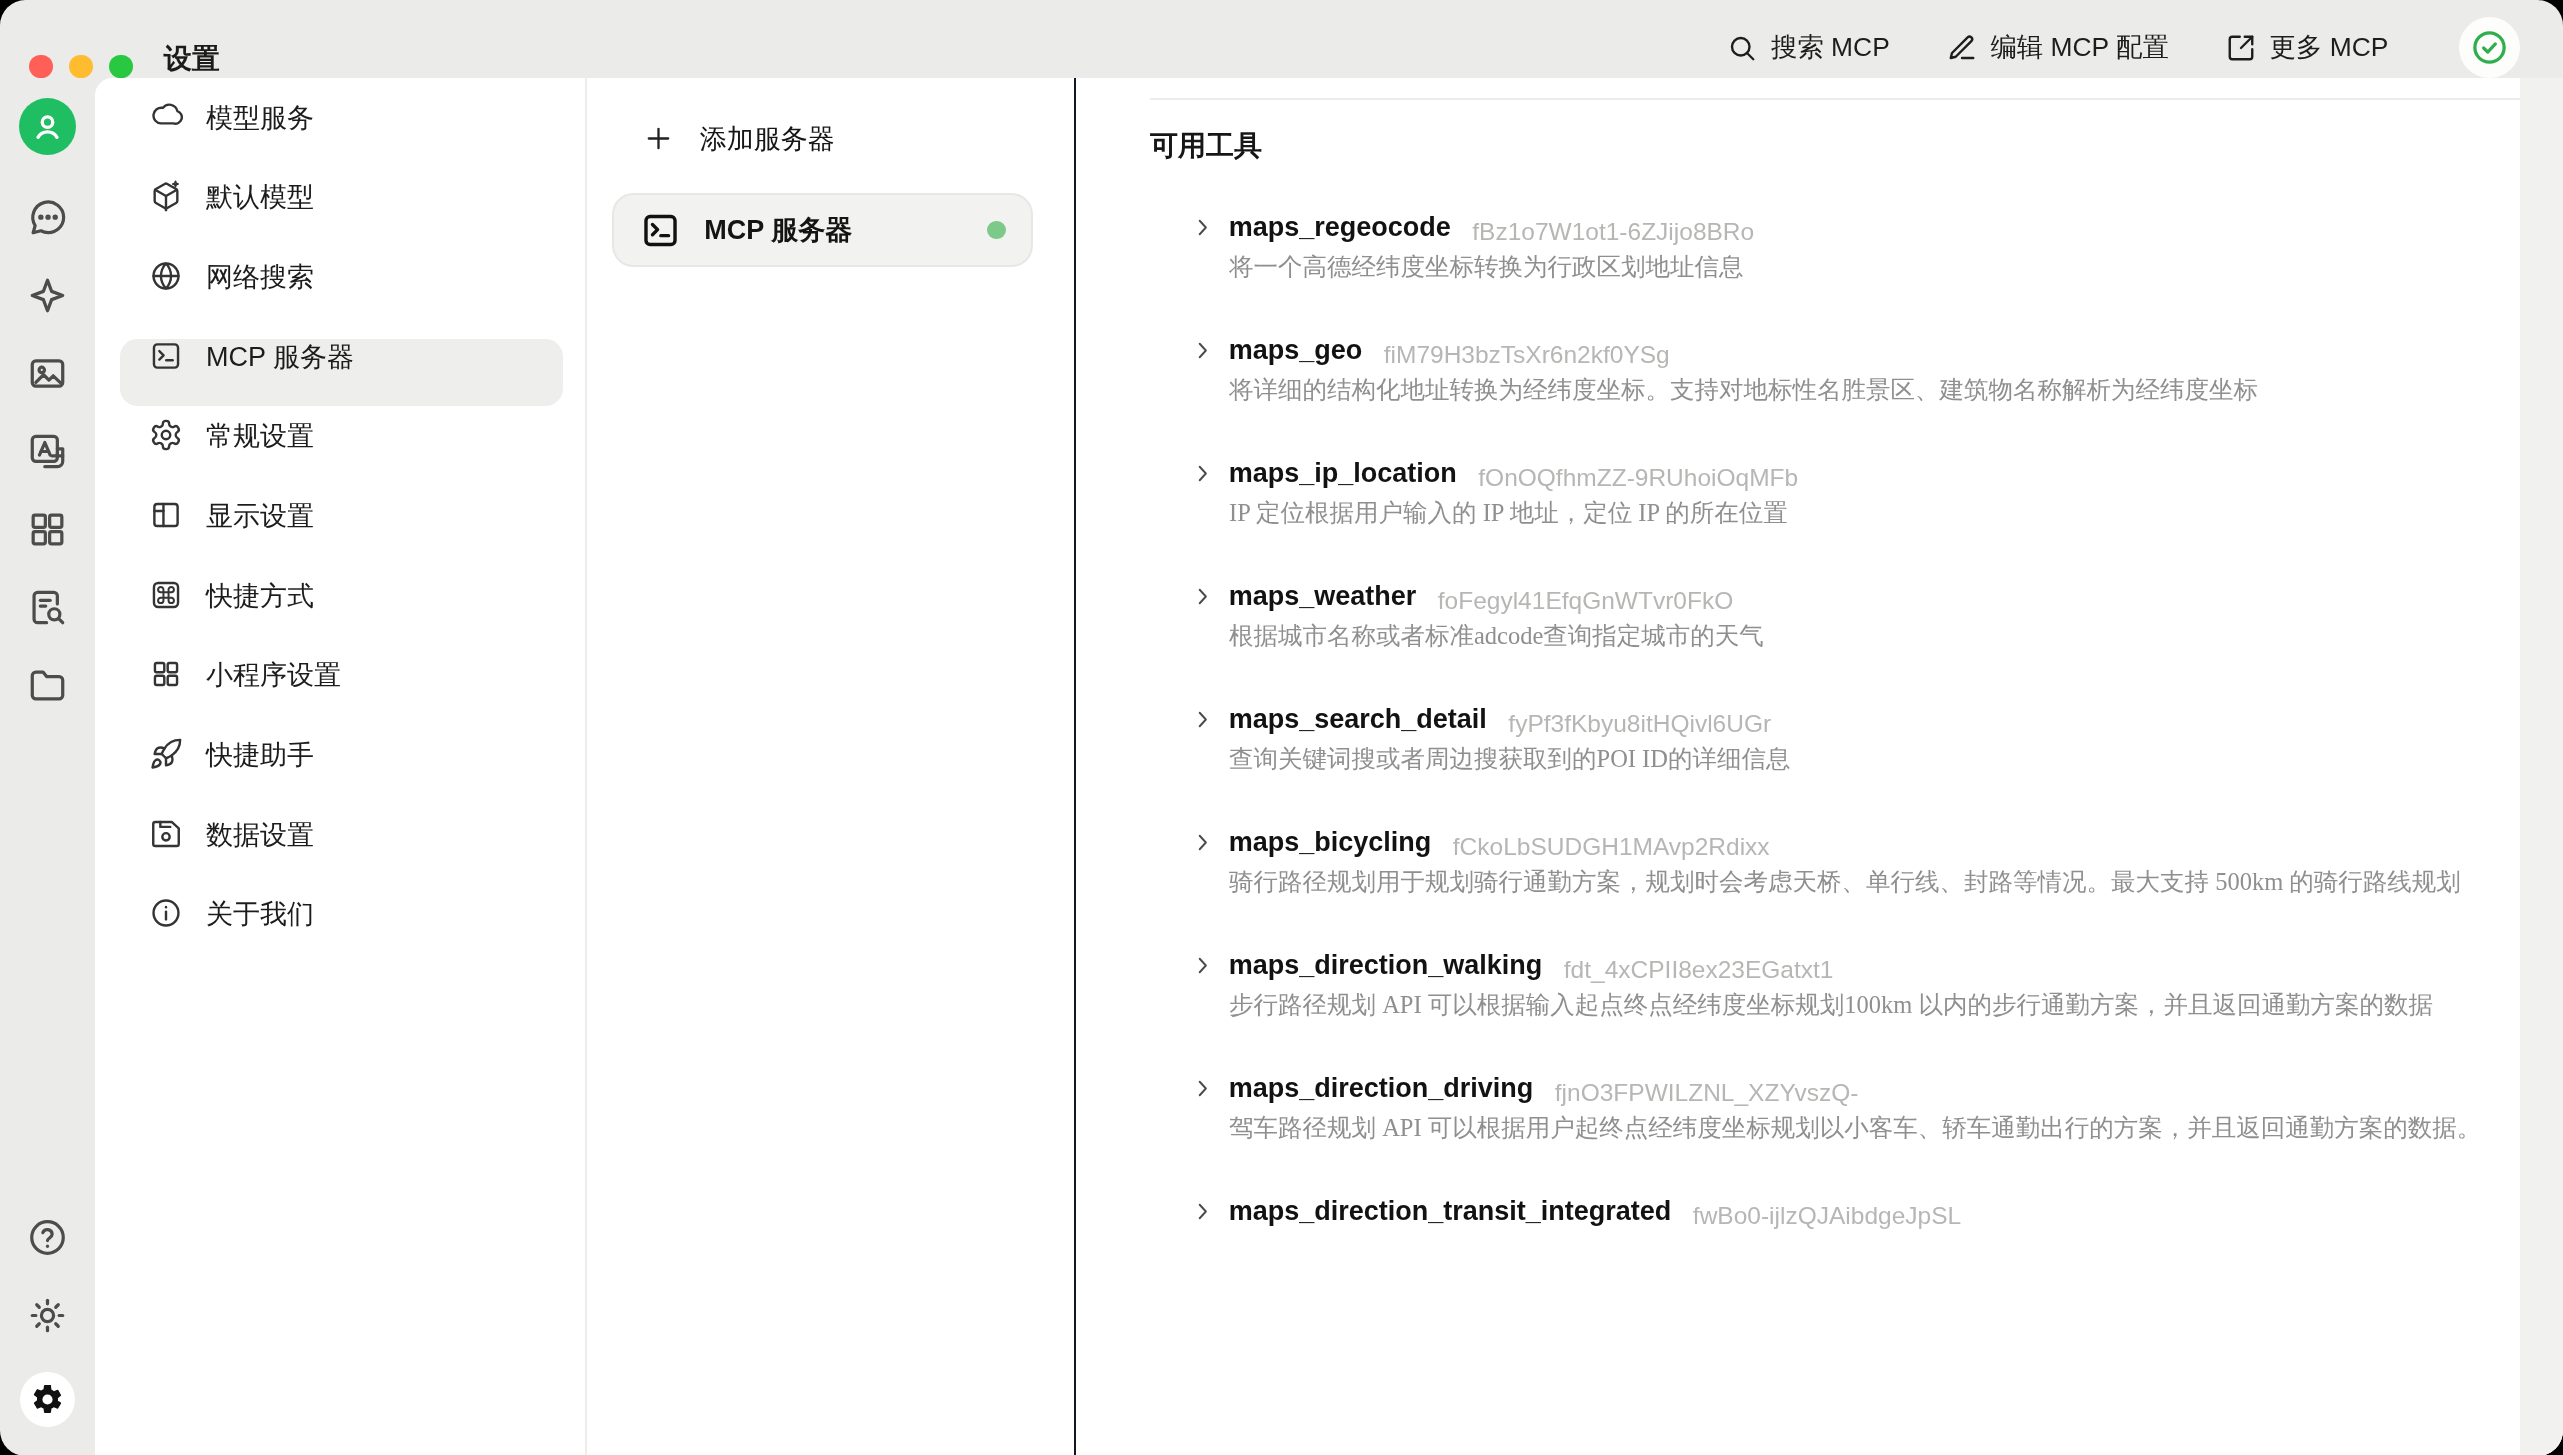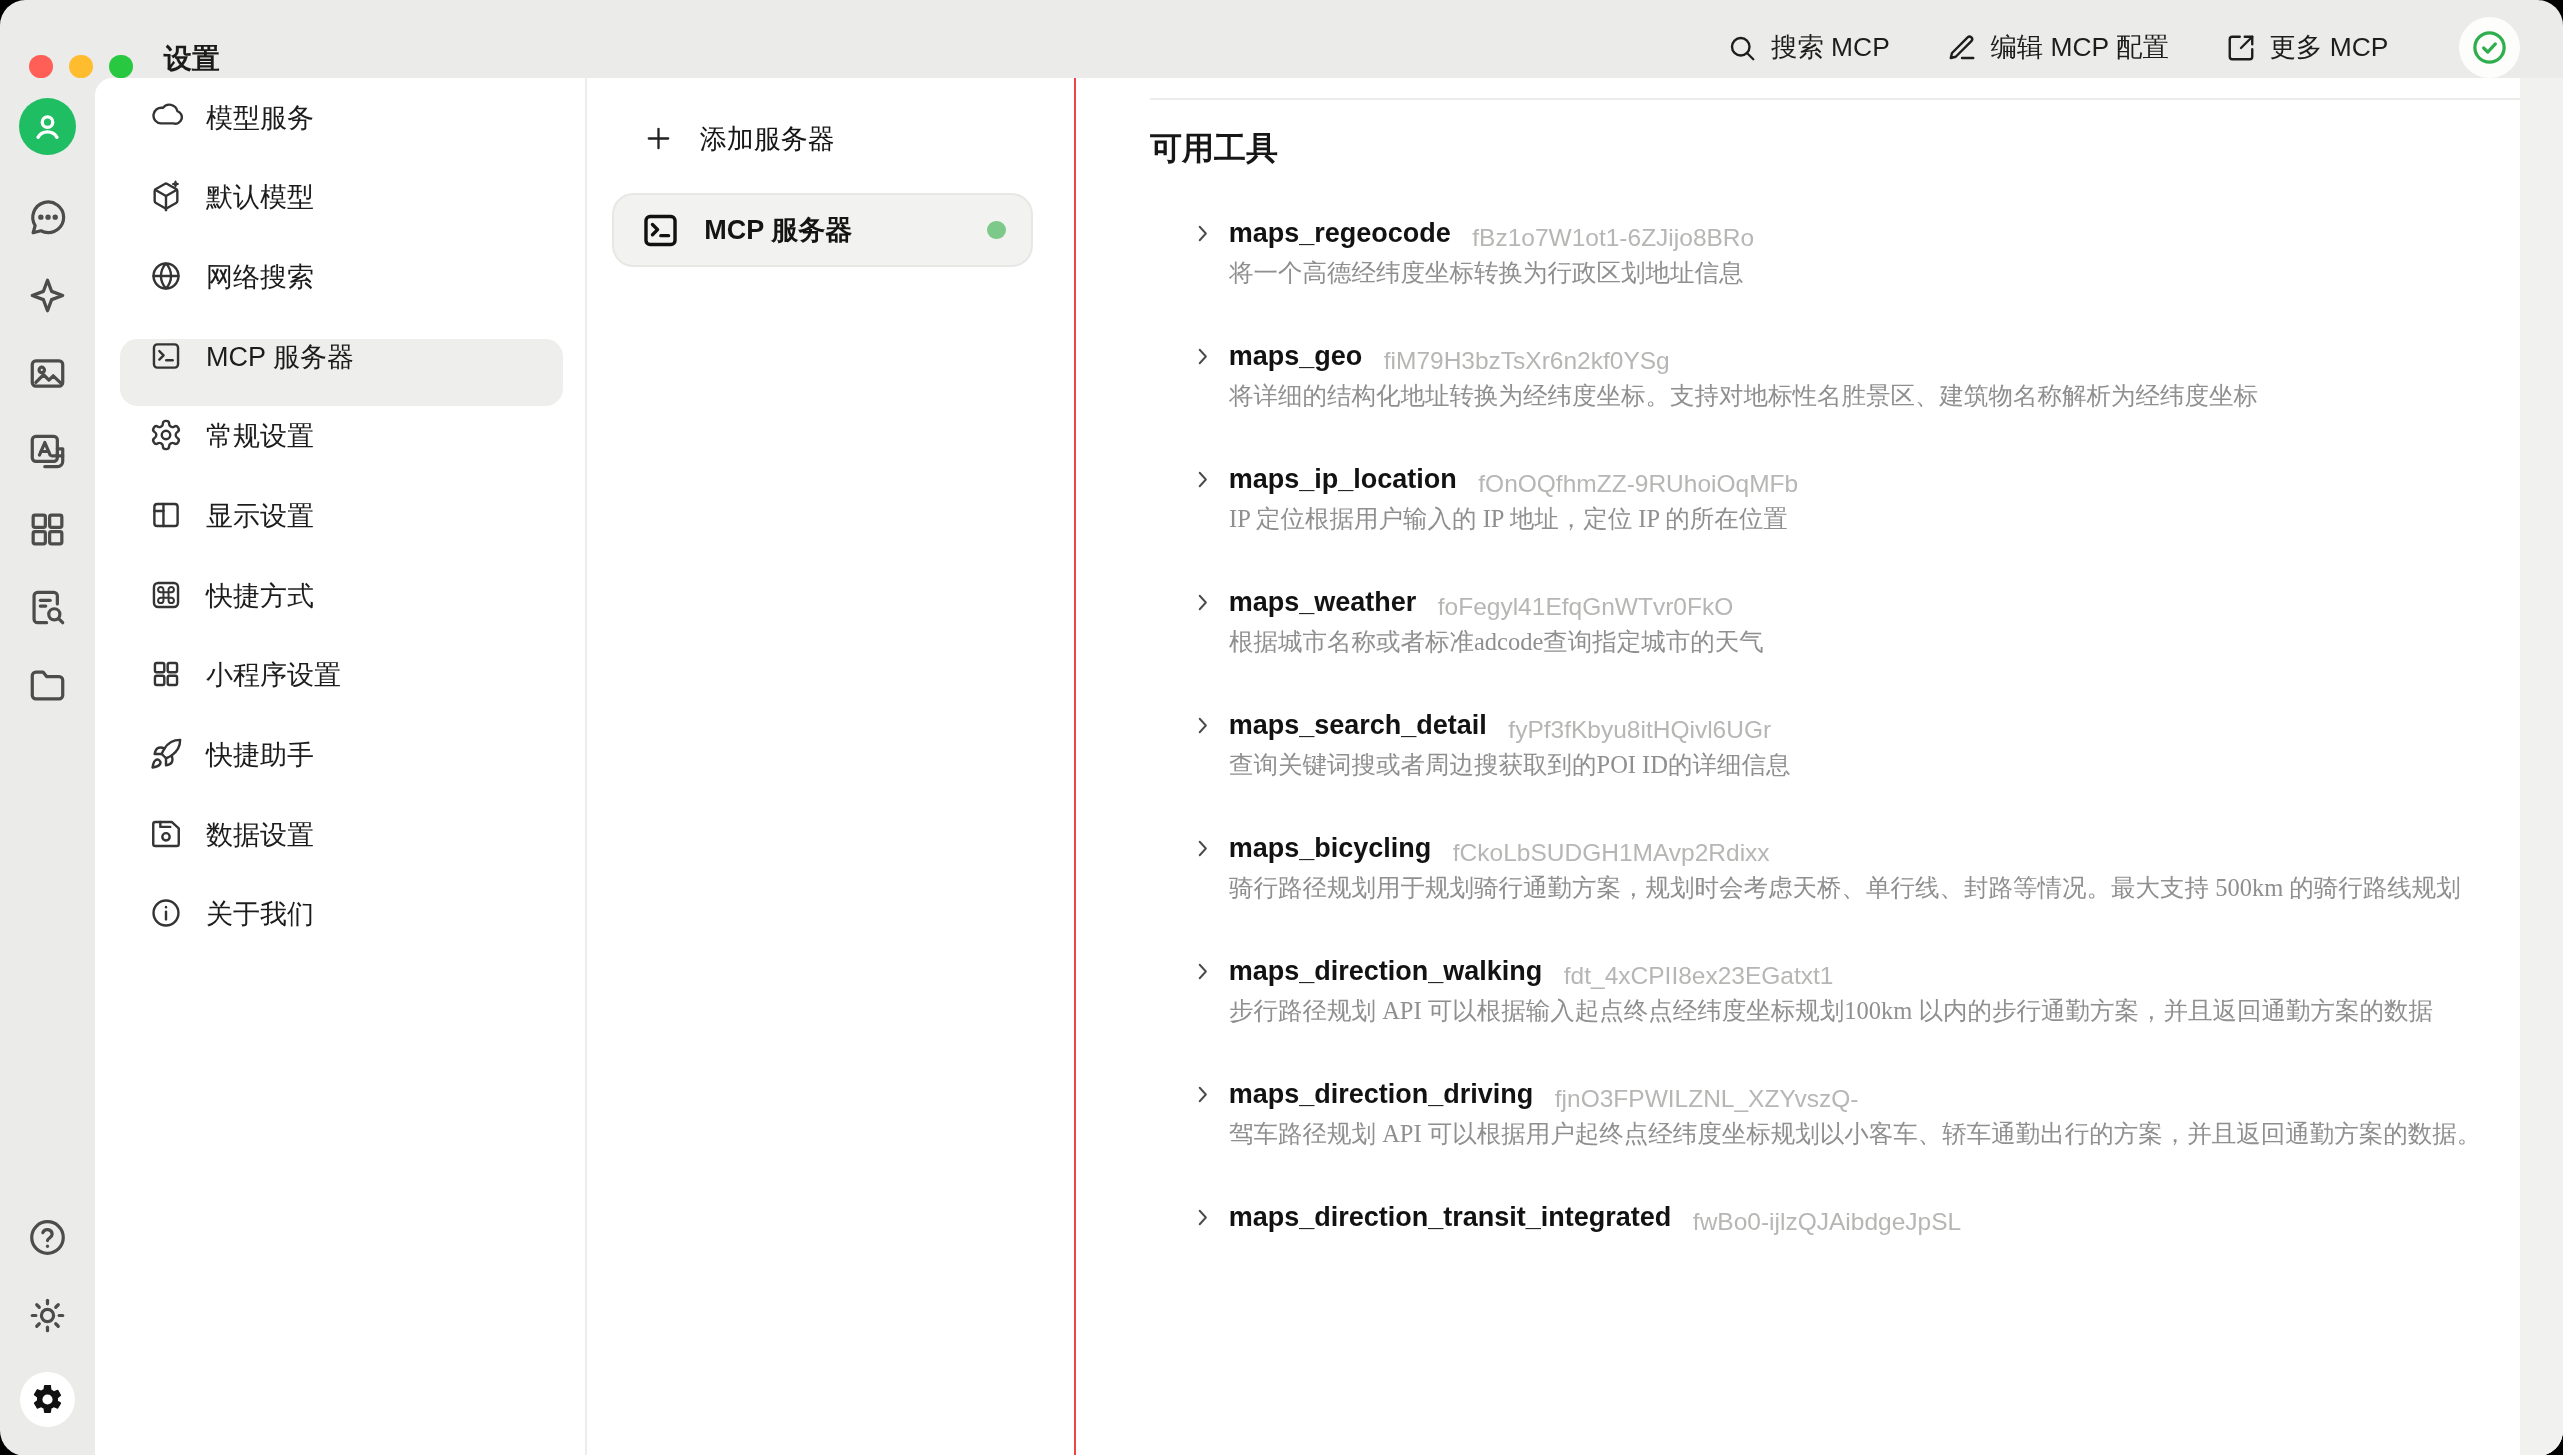--- a/index.html
+++ b/index.html
@@ -42,33 +42,33 @@
   
   .panel { flex:1; background:#fff; border-top-left-radius:17.6px; display:flex; min-width:0; overflow:hidden; }
 
   
   .sidebar { width:492px; flex:0 0 492px; border-right:2px solid #ededeb; padding:21.5px 22.5px 0 24.5px; }
   .side-item { height:67px; margin-bottom:12.7px; border-radius:17.6px; display:flex; gap:23.5px; padding:0 0 0 29px; font-size:27px; color:#1c1c1c; cursor:default; }
   .side-item.active { background:#eeeeec; }
   .side-item svg { width:34px; height:34px; flex:0 0 34px; stroke:#343434; stroke-width:1.7; fill:none; stroke-linecap:round; stroke-linejoin:round; }
 
   
-  .servers { width:489px; flex:0 0 489px; border-right:2px solid #ef4444; padding:35px 41px 0 25.4px; }
+  .servers { width:489px; flex:0 0 489px; border-right:2px solid #0f172a; padding:35px 41px 0 25.4px; }
   .add-row { display:flex; align-items:center; gap:25.4px; padding-left:31px; font-size:27px; color:#161616; height:51px; }
   .add-row svg { width:31px; height:31px; stroke:#222; stroke-width:1.8; fill:none; stroke-linecap:round; }
   .server-card { margin-top:29px; height:74px; background:#f2f2f0; border:2px solid #e7e7e5; border-radius:21.5px; display:flex; align-items:center; gap:23.5px; padding:0 25.4px 0 25.4px; }
   .server-card svg { width:41px; height:41px; stroke:#111; stroke-width:2; fill:none; stroke-linecap:round; stroke-linejoin:round; }
   .server-label { font-size:27px; font-weight:700; color:#141414; }
   .server-dot { margin-left:auto; width:18.6px; height:18.6px; border-radius:50%; background:var(--c-dot,#7dc98a); }
 
   
   .content { flex:1; position:relative; min-width:0; padding:19.6px 0 0 74px; overflow:hidden; }
   .content-divider { height:2px; background:#ececea; margin:0 43px 0 -74px; padding:0; position:relative; left:74px; width:auto; }
   .content-divider { margin-right:43px; margin-left:0; left:0; transform:translateX(0px); }
-  .ct-header { margin-top:27px; font-size:32px; font-weight:700; color:#161616; }
+  .ct-header { margin-top:27px; font-size:28px; font-weight:700; color:#161616; }
   .tools { margin-top:45px; }
   .tool-row { padding-left:38px; margin-bottom:46px; }
   .tool-head { display:flex; align-items:center; }
   .chev { width:29px; height:29px; margin-right:11.7px; flex:0 0 29px; display:flex; align-items:center; justify-content:center; }
   .chev svg { width:27px; height:27px; stroke:#4a4a4a; stroke-width:1.7; fill:none; stroke-linecap:round; stroke-linejoin:round; }
   .tool-name { font-size:27px; font-weight:700; color:#121212; }
   .tool-id { font-size:24.5px; color:#b6b6b4; margin-left:21.5px;margin-top:8px; }
   .tool-desc { margin-top:0; margin-left:41px; font-size:24.5px; color:#8f8f8f; line-height:41px; max-width:1262px;font-family:Liberation Serif, serif; }
   .scroll-strip { position:absolute; top:0; right:0; bottom:0; width:43px; background:#f1f1ef; z-index:3; }
 </style>

